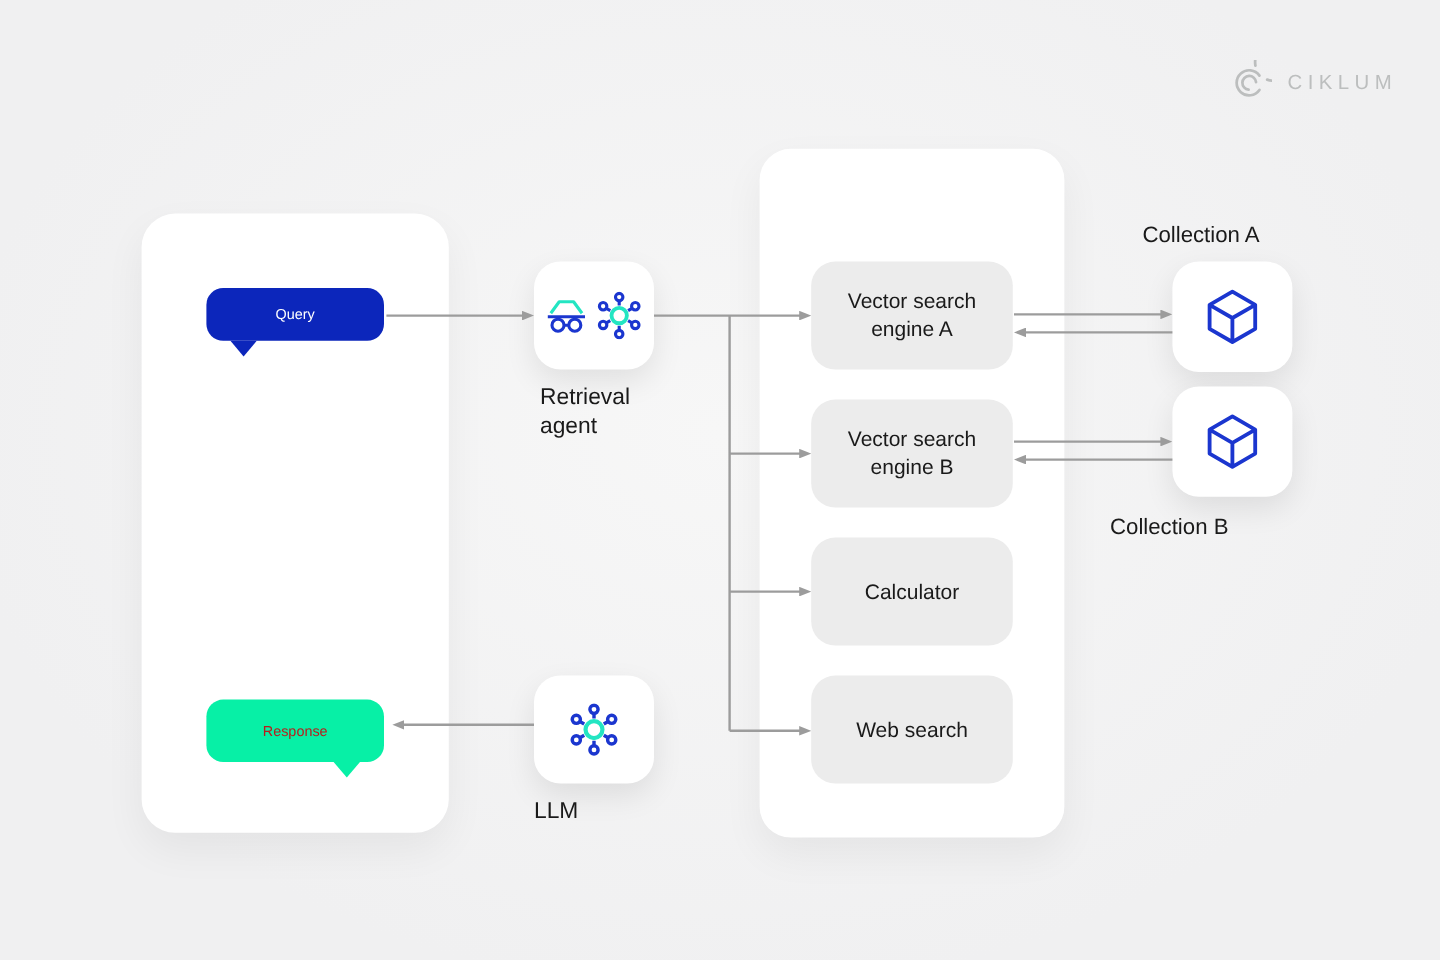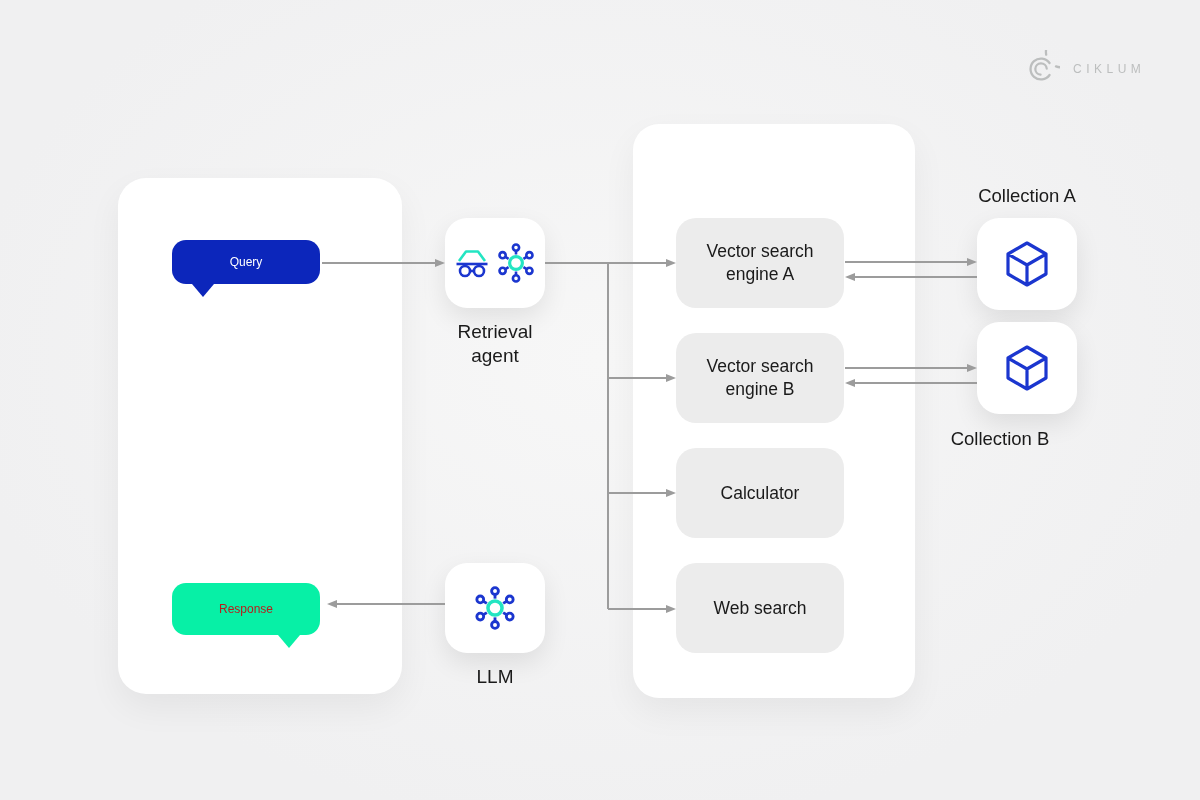--- a/index.html
+++ b/index.html
@@ -8,27 +8,27 @@
     font-family:"Liberation Sans","DejaVu Sans",sans-serif;
     background:var(--background,#f2f2f2);
   }
   #canvas{
     position:relative;width:1200px;height:800px;
     background:radial-gradient(ellipse at 50% 45%, #f7f7f7 0%, var(--background,#f0f0f1) 75%);
   }
   
   .logo-wrap{position:absolute;left:1022px;top:50px;display:flex;align-items:center;gap:13px;}
   .logo-text{
-    font-size:12px;letter-spacing:4.5px;color:var(--logo-gray,#bcbebe);
+    font-size:17px;letter-spacing:4.5px;color:var(--logo-gray,#bcbebe);
     font-weight:400;line-height:38px;
   }
   
   .panel{
     position:absolute;background:var(--panel-white,#ffffff);
-    border-radius:28px;box-shadow:0 14px 34px rgba(0,0,0,0.055);padding-left:28px;
+    border-radius:28px;box-shadow:0 14px 34px rgba(0,0,0,0.055);
   }
   #user-panel{left:118px;top:178px;width:256px;height:516px;}
   #tools-panel{left:633px;top:124px;width:254px;height:574px;border-radius:26px;}
   .tools-title{
     position:absolute;left:0;top:150px;width:254px;text-align:center;
     font-size:19px;font-weight:700;color:var(--text-dark,#1a1a1a);
   }
   
   .bubble{
     position:absolute;width:148px;border-radius:14px;
@@ -51,21 +51,21 @@
   .node-card{
     position:absolute;background:var(--panel-white,#ffffff);border-radius:22px;
     box-shadow:0 10px 26px rgba(0,0,0,0.09);
     display:flex;align-items:center;justify-content:center;gap:6px;
   }
   #retrieval-node{left:445px;top:218px;width:100px;height:90px;}
   #llm-node{left:445px;top:563px;width:100px;height:90px;}
   #collection-a-node{left:977px;top:218px;width:100px;height:92px;}
   #collection-b-node{left:977px;top:322px;width:100px;height:92px;}
   .node-label{
-    position:absolute;text-align:center;color:var(--text-dark,#1a1a1a);
+    position:absolute;color:var(--text-dark,#1a1a1a);
     font-size:19px;line-height:1.26;
   }
   #retrieval-label{left:450px;top:320px;width:90px;}
   #llm-label{left:445px;top:665px;width:100px;}
   .collection-label{font-size:18.5px;}
   #collection-a-label{left:952px;top:184px;width:150px;}
   #collection-b-label{left:925px;top:427px;width:150px;}
   
   .tool-box{
     position:absolute;left:43px;width:168px;height:90px;border-radius:20px;

